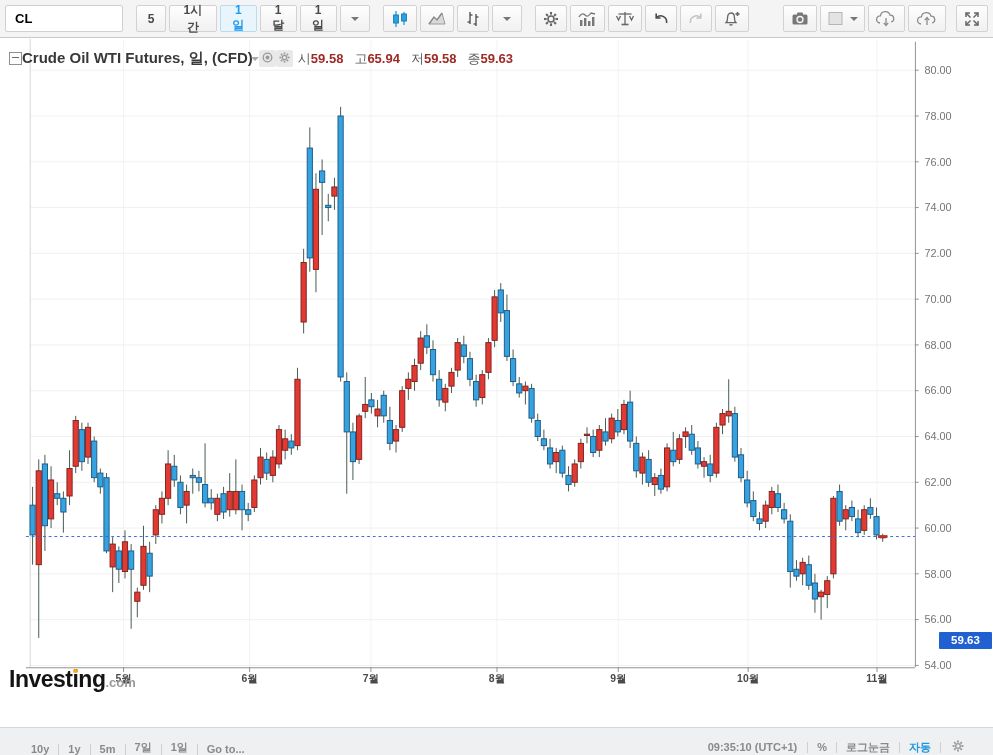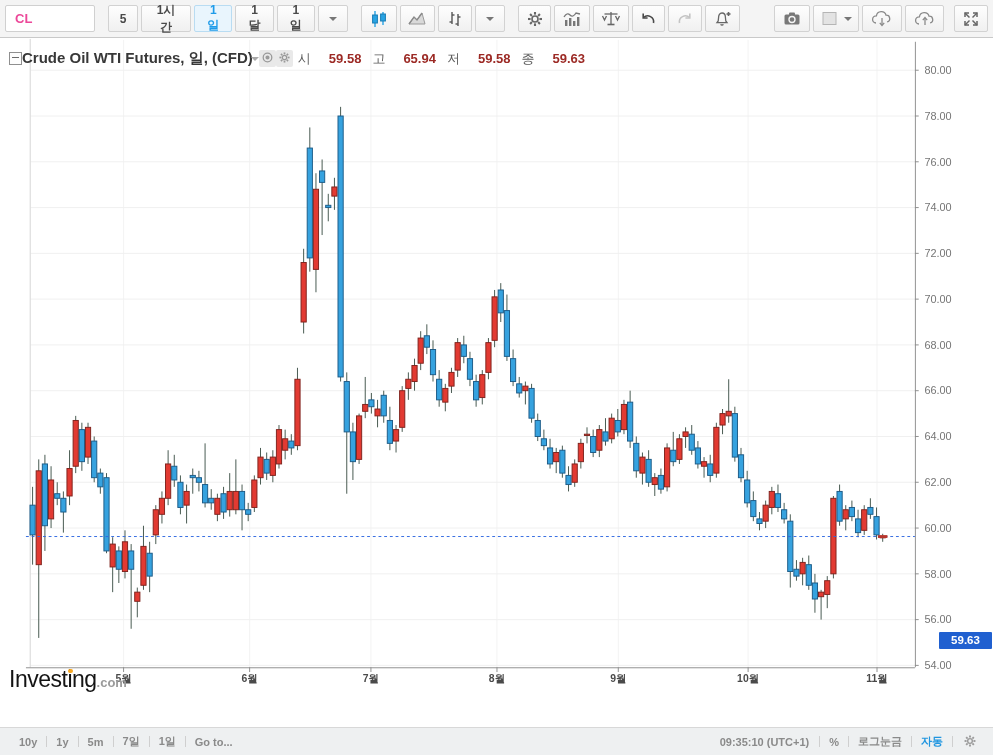--- a/index.html
+++ b/index.html
@@ -4,21 +4,21 @@
 <style>
   html,body{margin:0;padding:0}
   body{width:993px;height:755px;position:relative;background:#fff;overflow:hidden;
        font-family:"Liberation Sans",sans-serif;-webkit-font-smoothing:antialiased}
   .app{position:absolute;inset:0}
 
   
   .toolbar{position:absolute;left:0;top:0;width:993px;height:38px;background:#f4f4f4;
            border-bottom:1px solid #c9c9c9;display:flex;align-items:center;padding:0 5px;
            box-sizing:border-box;gap:3px}
-  .symbol-input{width:90px;height:27px;border:1px solid #d0d0d0;background:#fff;color:#ec4899;
+  .symbol-input{width:118px;height:27px;border:1px solid #d0d0d0;background:#fff;color:#000000;
                 font:bold 13px "Liberation Sans",sans-serif;padding:0 9px;border-radius:2px;box-sizing:border-box}
   .tbtn{height:27px;min-width:30px;padding:0 9px;background:linear-gradient(#fefefe,#f0f0f0);
         border:1px solid #d2d2d2;border-radius:2px;font-size:12px;font-weight:bold;color:#4a4a4a;
         display:flex;align-items:center;justify-content:center;box-sizing:border-box;cursor:pointer}
   .tbtn.icon{padding:0 7px}
   .tbtn.active{color:#1e9be9;background:#e9f5fd;border-color:#b9dcf2}
   .caret{width:0;height:0;border-left:4px solid transparent;border-right:4px solid transparent;
          border-top:4px solid #777}
   .gap{width:7px;flex:0 0 auto}
   .gap-lg{width:28px;flex:0 0 auto}
@@ -31,36 +31,36 @@
   .title-row{position:absolute;left:9px;top:11px;display:flex;align-items:center;white-space:nowrap}
   .collapse-box{width:11px;height:11px;border:1px solid #8f8f8f;background:#fdfdfd;position:relative;flex:0 0 auto}
   .collapse-box span{position:absolute;left:2px;right:2px;top:4px;height:1px;background:#6b6b6b}
   .chart-title{font-size:15px;font-weight:bold;color:#383838}
   .title-caret{width:0;height:0;border-left:4px solid transparent;border-right:4px solid transparent;
                border-top:4px solid #a8a8a8;margin-left:-2px}
   .mini-ico{width:17px;height:17px;background:#e9e9e9;border-radius:2px;display:flex;
             align-items:center;justify-content:center;flex:0 0 auto}
   .ohlc{display:flex;gap:11px;font-size:13px;margin-left:5px}
   .ohlc .lbl{color:#5a5a5a}
-  .ohlc .val{color:#9c2a25;font-weight:bold;margin-left:18px}
+  .ohlc .val{color:#9c2a25;font-weight:bold;margin-left:0}
 
   .price-tag{position:absolute;left:939px;width:53px;height:17px;background:#2060d0;color:#fff;
              font-size:11.5px;font-weight:bold;text-align:center;line-height:17px;border-radius:1px}
 
   .watermark{position:absolute;left:9px;top:628px;white-space:nowrap}
-  .watermark .p1,.watermark .ing{font-size:23px;font-weight:normal;color:#141414;letter-spacing:-0.5px}
+  .watermark .p1,.watermark .ing{font-size:23px;font-weight:bold;color:#141414;letter-spacing:-0.5px}
   .watermark .ing{position:relative}
   .watermark .ing::before{content:"";position:absolute;left:1px;top:2.5px;width:4.5px;height:4.5px;
                           border-radius:50%;background:#f7a722}
   .watermark .p3{font-size:13px;color:#9b9b9b;font-weight:bold}
 
   
   .bottom-bar{position:absolute;left:0;top:727px;width:993px;height:28px;background:#eef0f1;
-              border-top:1px solid #d8d8d8;display:flex;align-items:center;box-sizing:border-box;
-              font-size:11px;color:#8a8a8a;padding:0 10px}
+              border-top:1px solid #d8d8d8;display:flex;align-items:flex-end;box-sizing:border-box;
+              font-size:11px;color:#8a8a8a;padding:0 22px}
   .bb-item{padding:0 9px;cursor:pointer;font-weight:bold}
   .bb-sep{width:1px;height:11px;background:#cfcfcf;flex:0 0 auto}
   .bb-right{margin-left:auto;display:flex;align-items:center}
   .bb-clock{padding:0 10px;font-weight:bold}
   .bb-auto{color:#2196e0}
   .bb-gear{padding:0 6px 0 10px;display:flex;align-items:center;cursor:pointer}
 </style>
 </head>
 <body>
 

